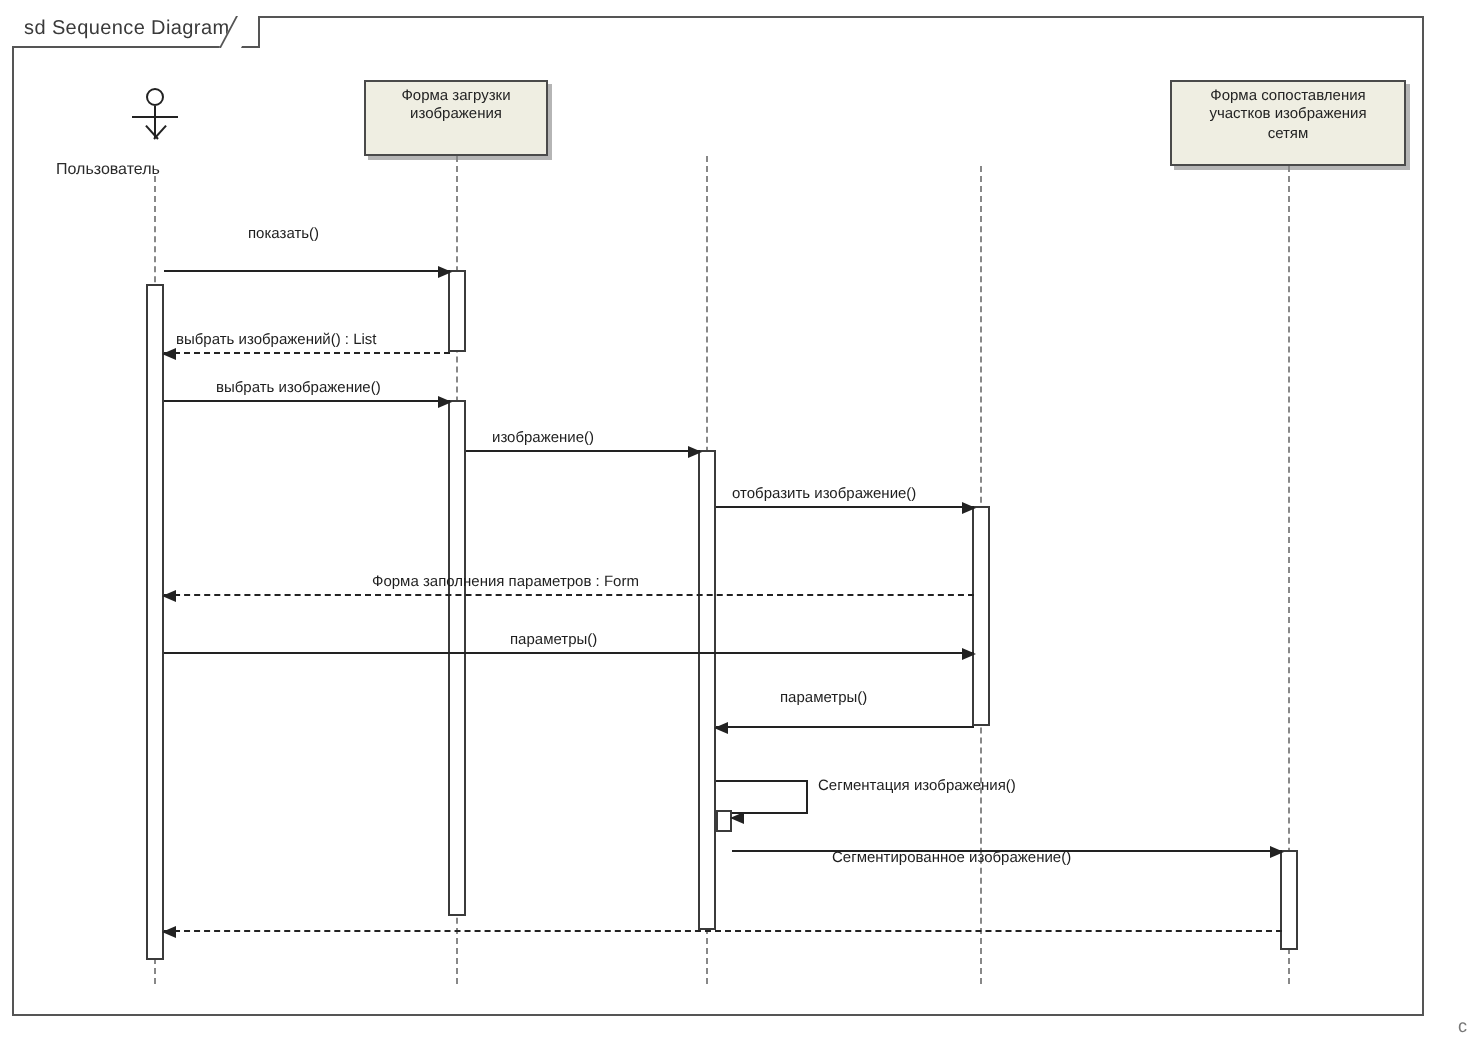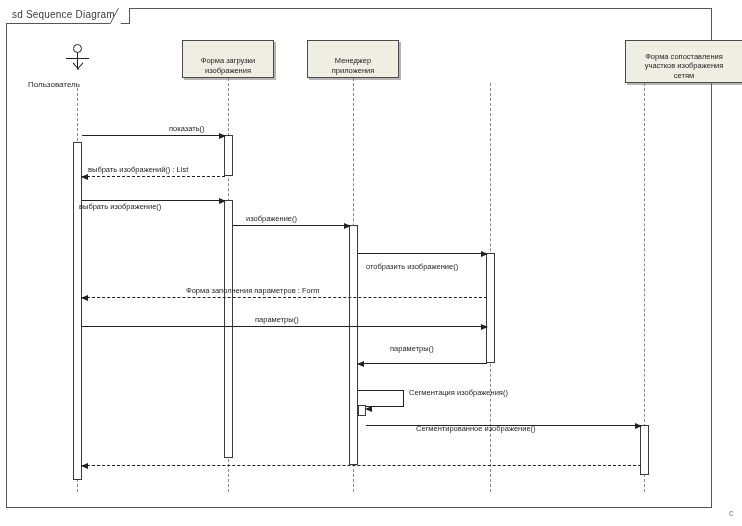--- a/index.html
+++ b/index.html
@@ -25,21 +25,21 @@
   }
 
   
   .lifeline{position:absolute;border-left:1px dashed #888;}
   .actor-label{
     position:absolute;font-size:8px;color:#2b2b2b;white-space:nowrap;text-align:left;
   }
   .obj-box{
     position:absolute;background:#efeee2;border:1px solid #4a4a4a;
     box-sizing:border-box;
-    display:flex;align-items:flex-end;justify-content:center;
+    display:flex;align-items:flex-start;justify-content:center;
     text-align:center;font-size:7.5px;color:#232323;line-height:1.25;
     padding:2px 3px;
     box-shadow:2px 2px 0 rgba(120,120,120,.55);
   }
   .activation{
     position:absolute;background:#ffffff;border:1px solid #3b3b3b;
     box-sizing:border-box;
   }
 
   
@@ -84,25 +84,21 @@
     <div style="position:absolute;left:70px;top:69px;width:9px;height:1px;background:#222;transform:rotate(48deg);transform-origin:right center;"></div>
 
     <div style="position:absolute;left:77px;top:69px;width:9px;height:1px;background:#222;transform:rotate(-48deg);transform-origin:left center;"></div>
   </div>
   <div class="actor-label" style="left:28px;top:80px;width:98px;">Пользователь</div>
 
   <div class="obj-box" style="left:182px;top:40px;width:92px;height:38px;">
     <span style="white-space:pre-line;">Форма загрузки
 изображения</span>
   </div>
-  <div class="obj-box" style="left:307px;top:40px;width:92px;height:38px;">
-    <span style="white-space:pre-line;">Менеджер
-приложения</span>
-  </div>
-  <div class="obj-box" style="left:585px;top:40px;width:118px;height:43px;margin-left:40px;">
+  <div class="obj-box" style="left:585px;top:40px;width:118px;height:43px;">
     <span style="white-space:pre-line;">Форма сопоставления
 участков изображения
 сетям</span>
   </div>
 
   <div class="lifeline" style="left:77px;top:88px;height:404px;"></div>
   <div class="lifeline" style="left:228px;top:78px;height:414px;"></div>
   <div class="lifeline" style="left:353px;top:78px;height:414px;"></div>
   <div class="lifeline" style="left:490px;top:83px;height:409px;"></div>
   <div class="lifeline" style="left:644px;top:83px;height:409px;"></div>
@@ -111,41 +107,41 @@
   <div class="activation" style="left:224px;top:135px;width:9px;height:41px;"></div>
   <div class="activation" style="left:224px;top:200px;width:9px;height:258px;"></div>
   <div class="activation" style="left:349px;top:225px;width:9px;height:240px;"></div>
   <div class="activation" style="left:486px;top:253px;width:9px;height:110px;"></div>
   <div class="activation" style="left:640px;top:425px;width:9px;height:50px;"></div>
   <div class="activation" style="left:358px;top:405px;width:8px;height:11px;"></div>
 
   <div class="msg solid" style="left:82px;top:135px;width:143px;">
     <span class="arrowR"></span>
   </div>
-  <div class="msg-label" style="left:124px;top:124px;margin-left:45px;">показать()</div>
+  <div class="msg-label" style="left:124px;top:112px;">показать()</div>
 
   <div class="msg dashed" style="left:82px;top:176px;width:143px;">
     <span class="arrowL"></span>
   </div>
   <div class="msg-label" style="left:88px;top:165px;">выбрать изображений() : List</div>
 
   <div class="msg solid" style="left:82px;top:200px;width:143px;">
     <span class="arrowR"></span>
   </div>
-  <div class="msg-label" style="left:79px;top:189px;margin-top:13px;">выбрать изображение()</div>
+  <div class="msg-label" style="left:108px;top:189px;">выбрать изображение()</div>
 
   <div class="msg solid" style="left:233px;top:225px;width:117px;">
     <span class="arrowR"></span>
   </div>
   <div class="msg-label" style="left:246px;top:214px;">изображение()</div>
 
   <div class="msg solid" style="left:358px;top:253px;width:129px;">
     <span class="arrowR"></span>
   </div>
-  <div class="msg-label" style="left:366px;top:242px;margin-top:20px;">отобразить изображение()</div>
+  <div class="msg-label" style="left:366px;top:242px;">отобразить изображение()</div>
 
   <div class="msg dashed" style="left:82px;top:297px;width:405px;">
     <span class="arrowL"></span>
   </div>
   <div class="msg-label" style="left:186px;top:286px;">Форма заполнения параметров : Form</div>
 
   <div class="msg solid" style="left:82px;top:326px;width:405px;">
     <span class="arrowR"></span>
   </div>
   <div class="msg-label" style="left:255px;top:315px;">параметры()</div>

